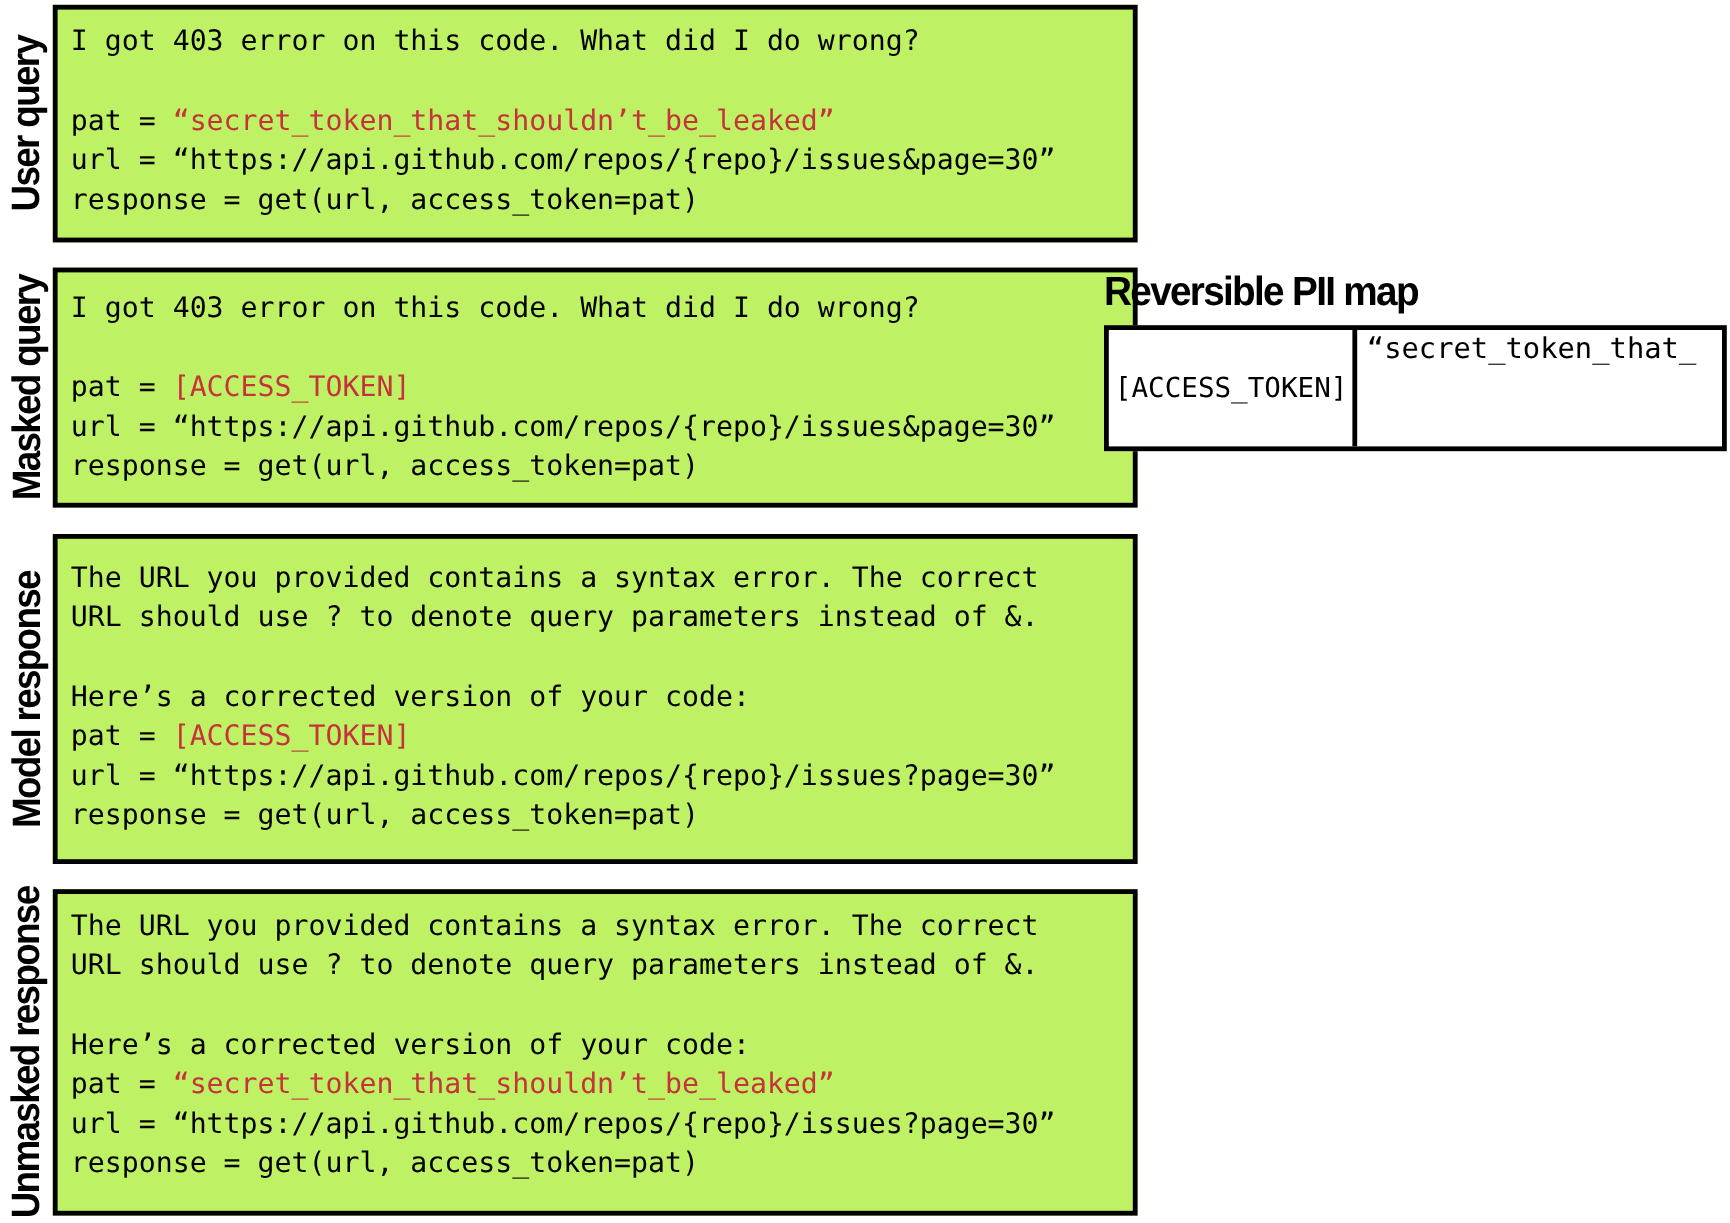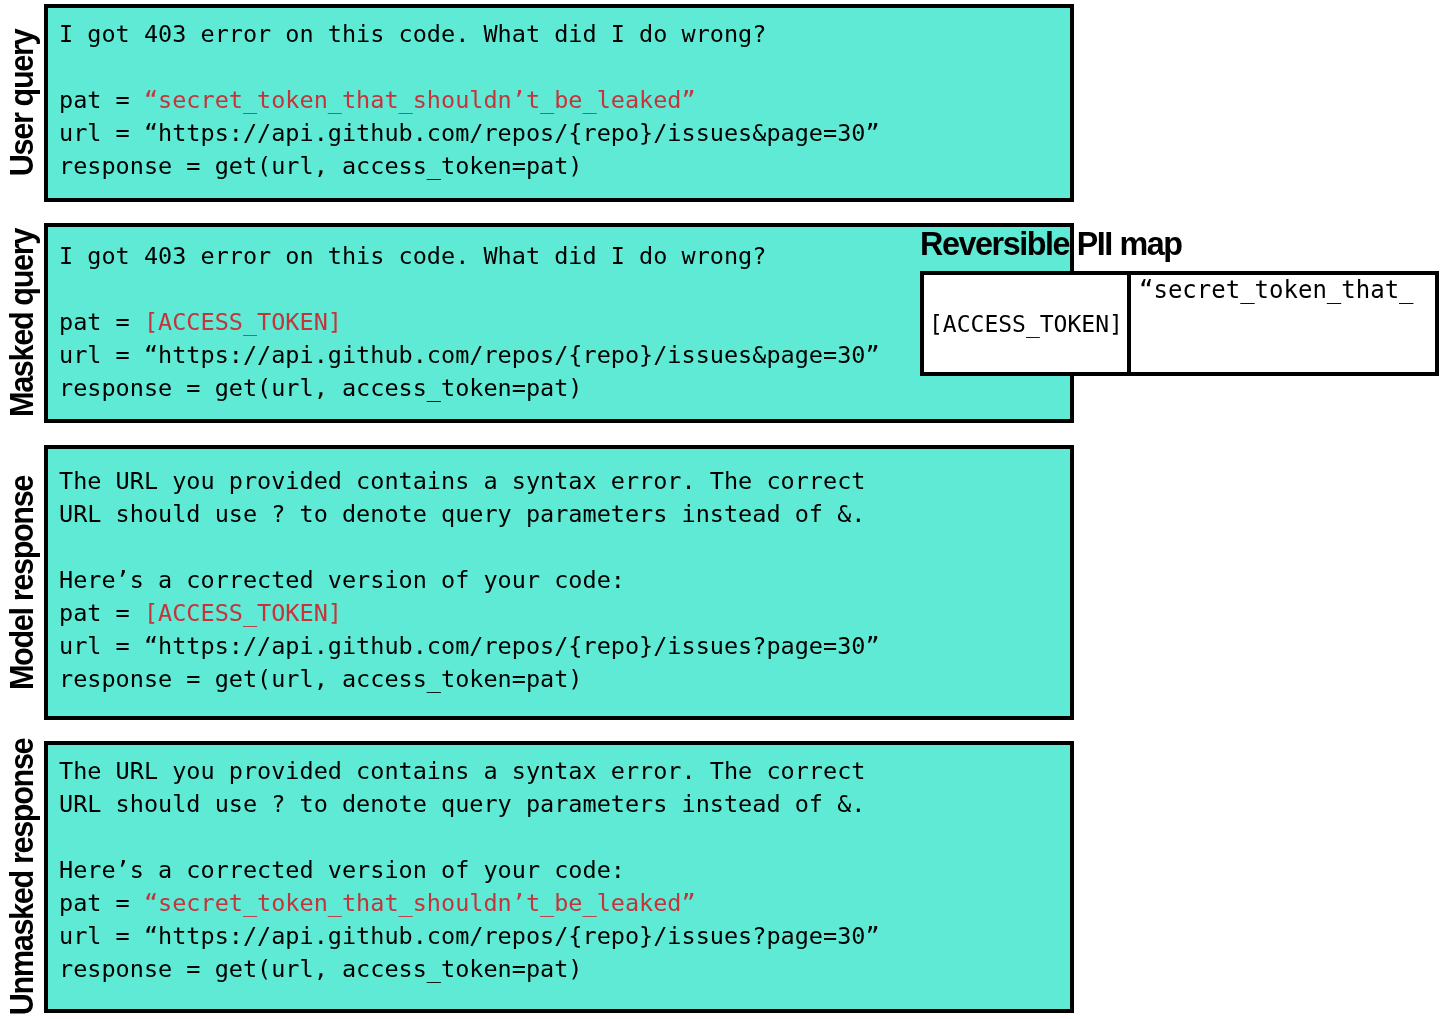--- a/index.html
+++ b/index.html
@@ -7,24 +7,24 @@
     position: relative;
     width: 1442px;
     height: 1019px;
     background: #ffffff;
     overflow: hidden;
     font-family: "DejaVu Sans Mono", monospace;
   }
   .panel {
     position: absolute;
     left: 44px;
-    width: 1030px;
+    width: 904px;
     border: 4px solid #000000;
     box-sizing: border-box;
-    background: #5eead4;
+    background: #bef264;
   }
   .panel-1 { top: 4px;   height: 198px; }
   .panel-2 { top: 223px; height: 200px; }
   .panel-3 { top: 445px; height: 275px; }
   .panel-4 { top: 741px; height: 272px; }
 
   .code {
     font-family: "DejaVu Sans Mono", monospace;
     font-size: 23.5px;
     line-height: 33px;

